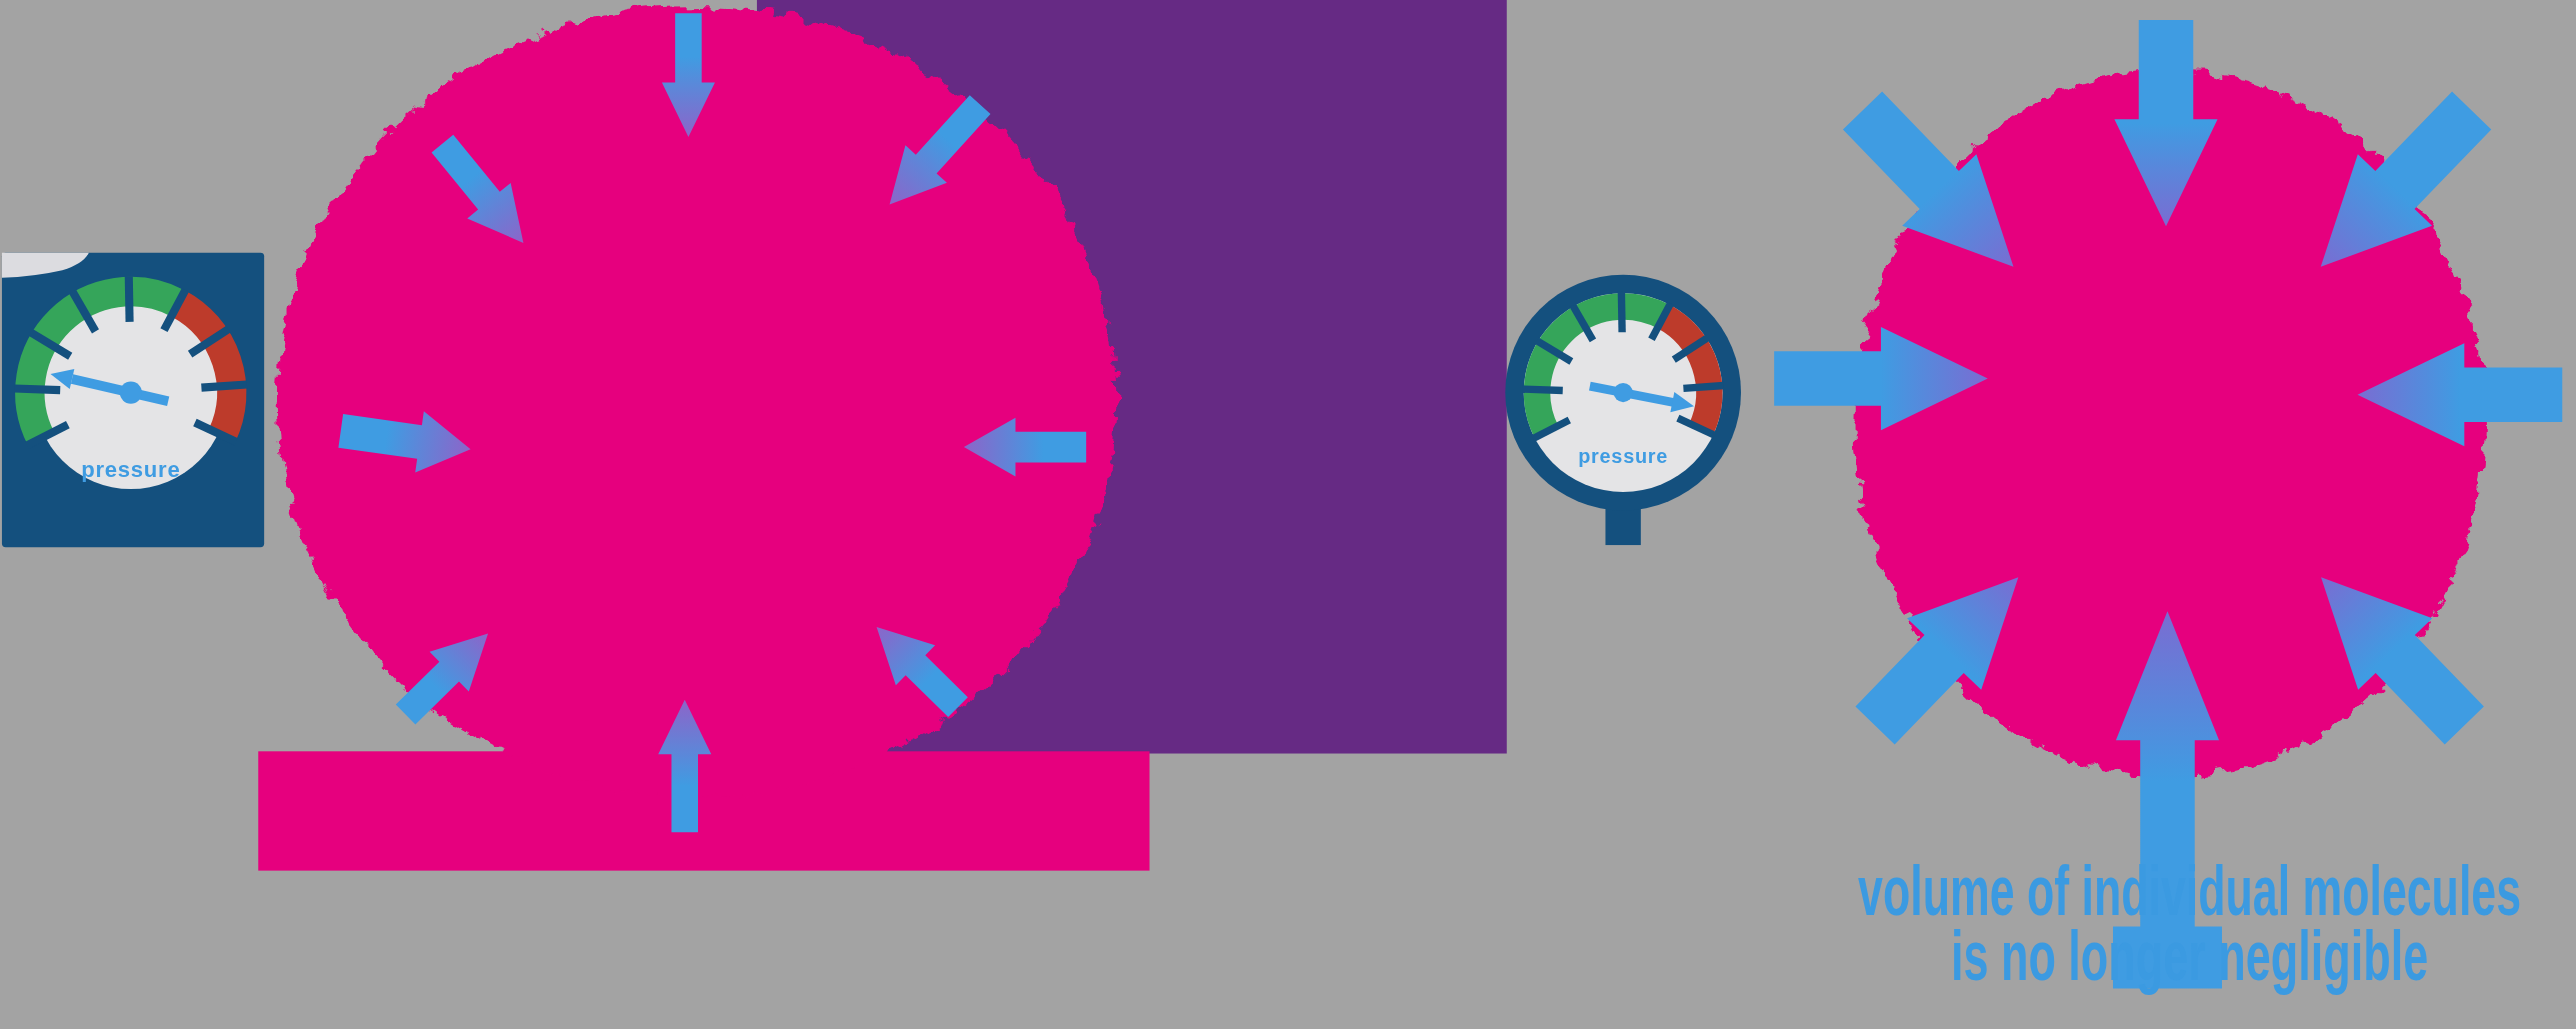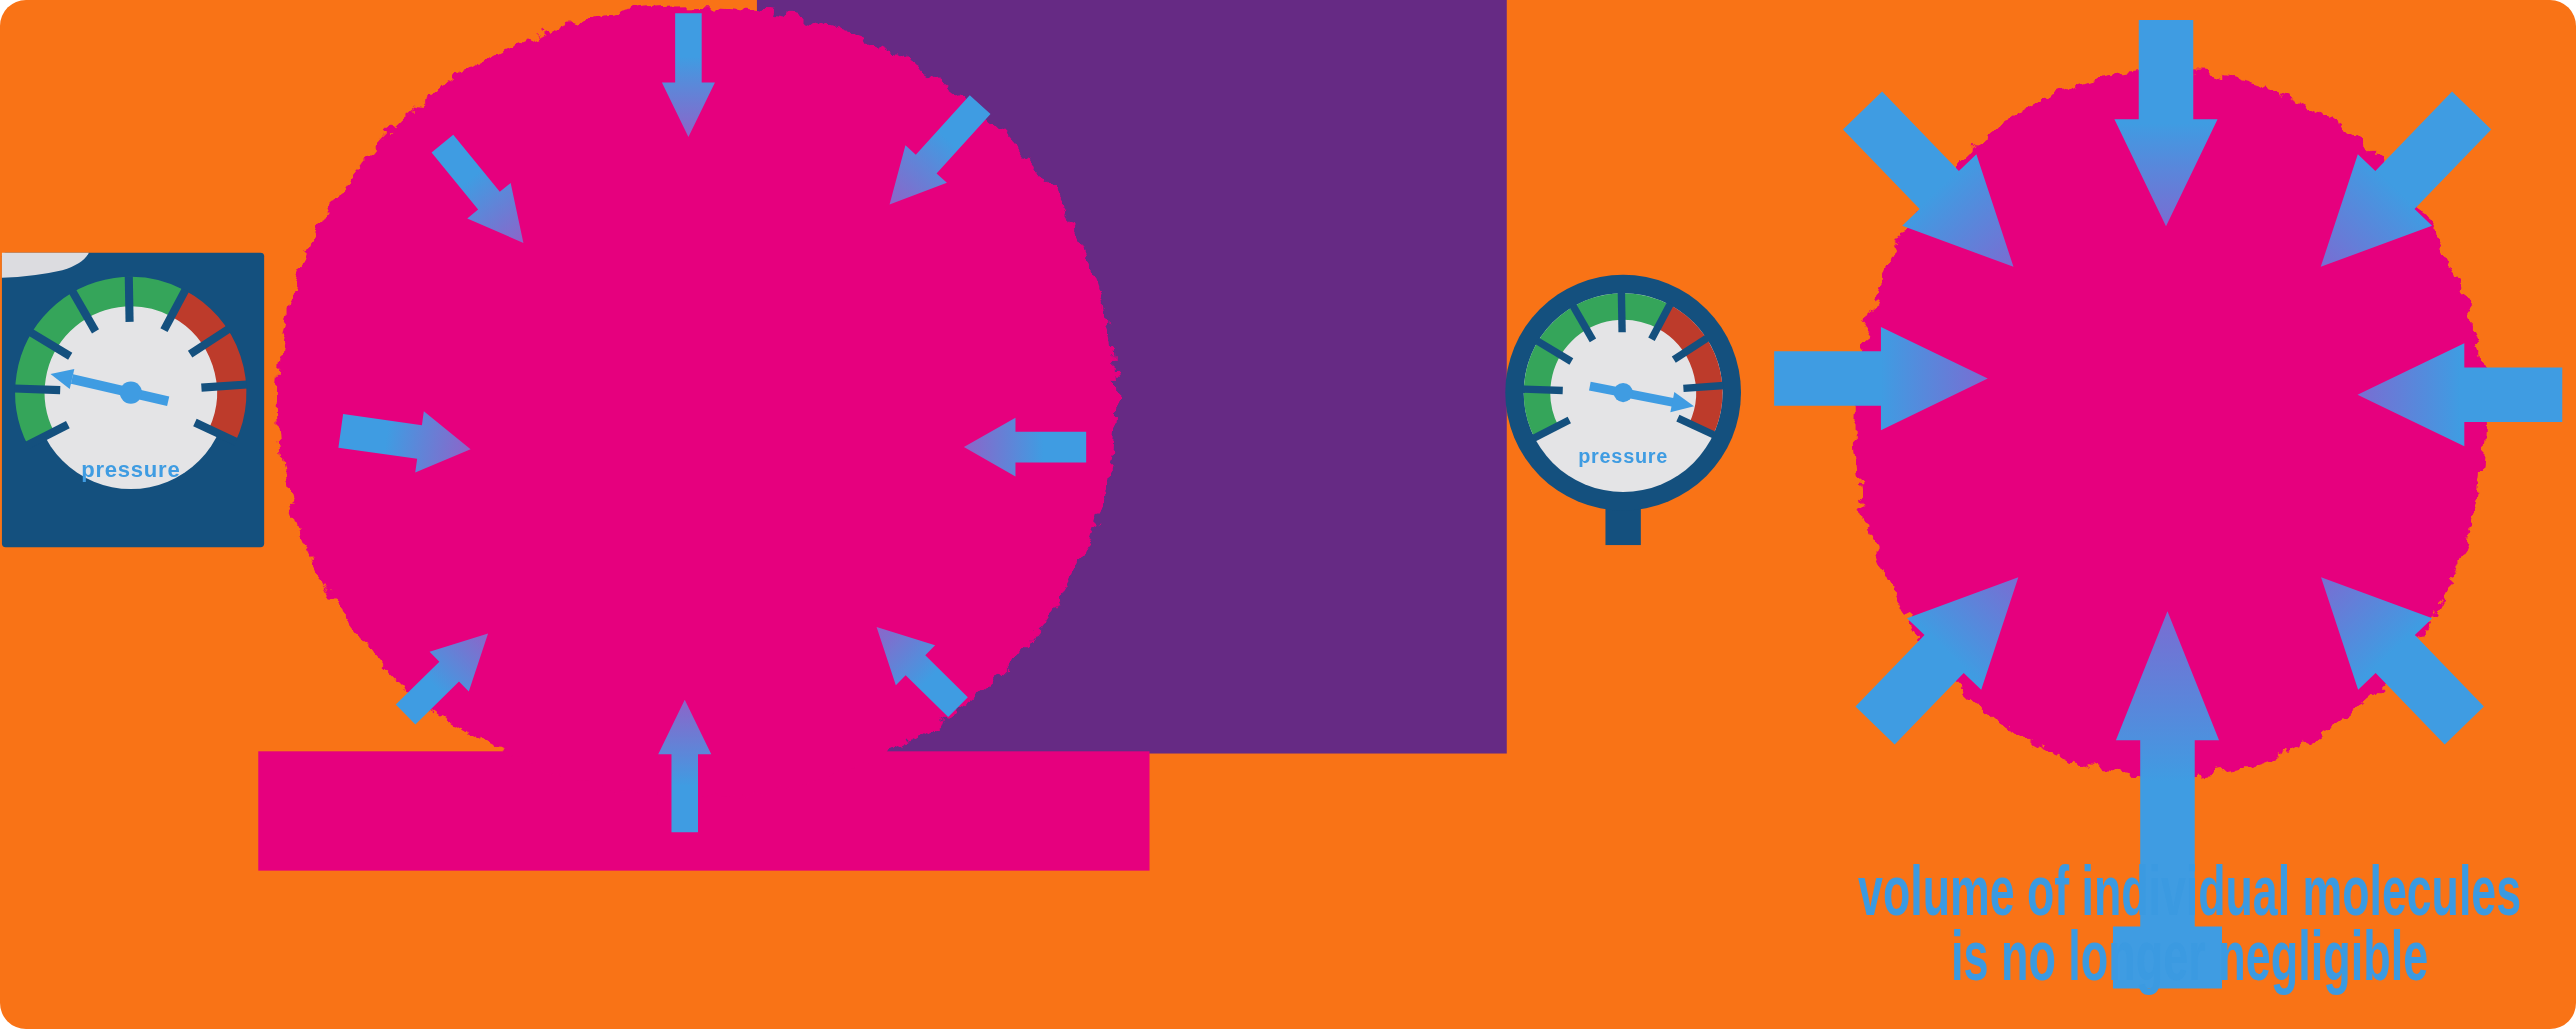--- a/index.html
+++ b/index.html
@@ -1,17 +1,17 @@
 <!DOCTYPE html>
 <html style="--pink: #e6007e; --purple: #662a84; --navy: #14507e; --blue: #3f9ce2; --green: #35a55a; --red: #bd3b2b; --face_gray: #e4e4e6; --corner_gray: #dcdce0; --arrow_head_purple: #8d64c9; --arrow_tip_purple: #7a6cd2; --caption_blue: #3b9ae1;font-size:11.8px"><head>
 <meta charset="utf-8">
 <style>
   html,body{margin:0;padding:0;background:#ffffff;}
-  .canvas{position:relative;width:2576px;height:1029px;background:#f97316;overflow:hidden;
-          font-family:"Liberation Sans","DejaVu Sans",sans-serif;border-radius:26px;}
+  .canvas{position:relative;width:2576px;height:1029px;background:#a3a3a3;overflow:hidden;
+          font-family:"Liberation Sans","DejaVu Sans",sans-serif;}
   .canvas svg{position:absolute;left:0;top:0;}
   text{font-family:"Liberation Sans","DejaVu Sans",sans-serif;}
   .gauge-label{font-size:30px;font-weight:bold;letter-spacing:1px;fill:var(--blue);}
   .gauge-label-sm{font-size:27px;font-weight:bold;letter-spacing:1px;fill:var(--blue);}
   .caption-text{font-size:95px;font-weight:bold;fill:var(--caption_blue);}
 </style>
 </head>
 <body>
 
 <div class="canvas">

